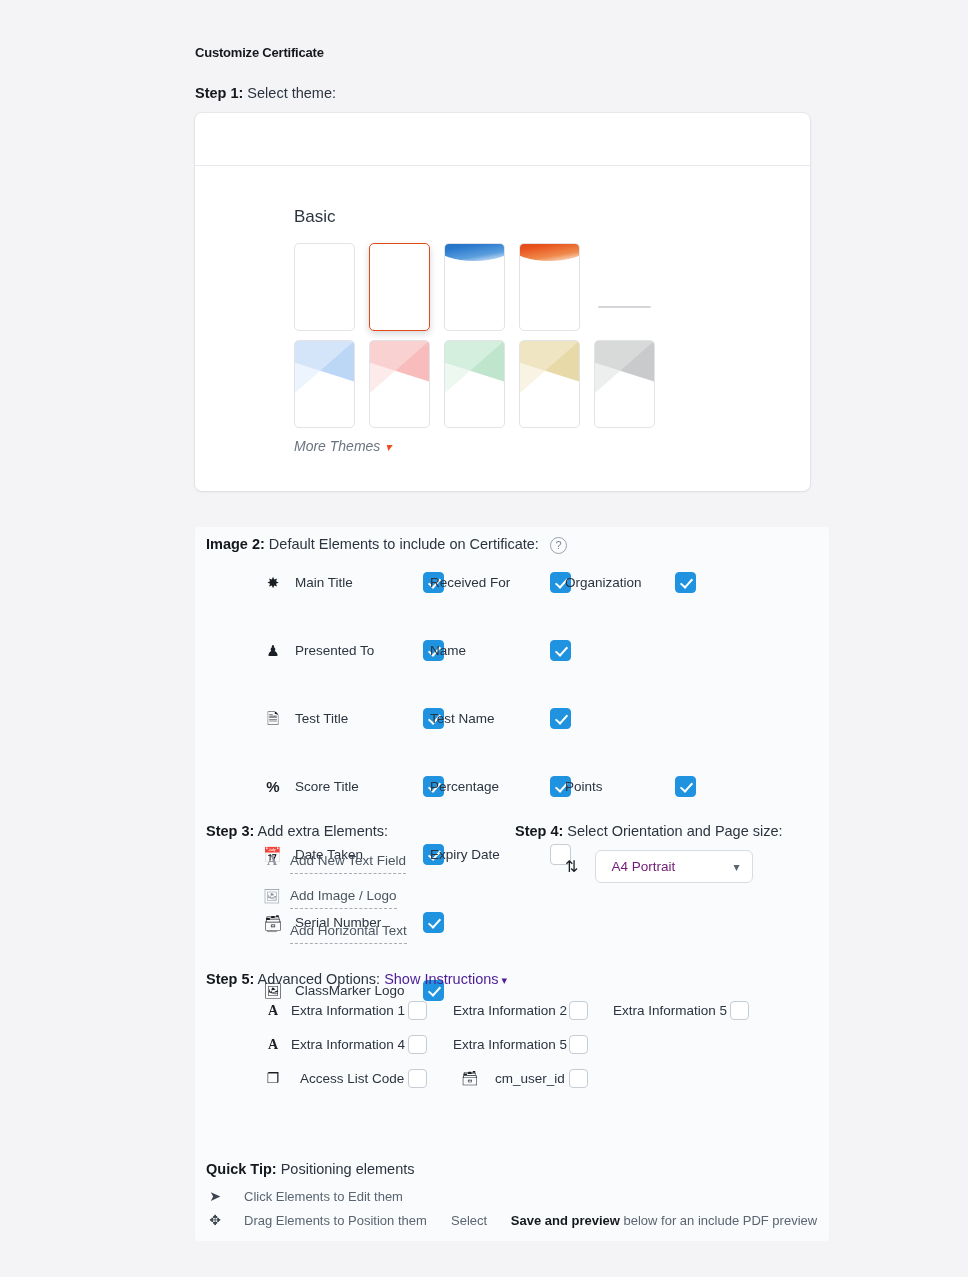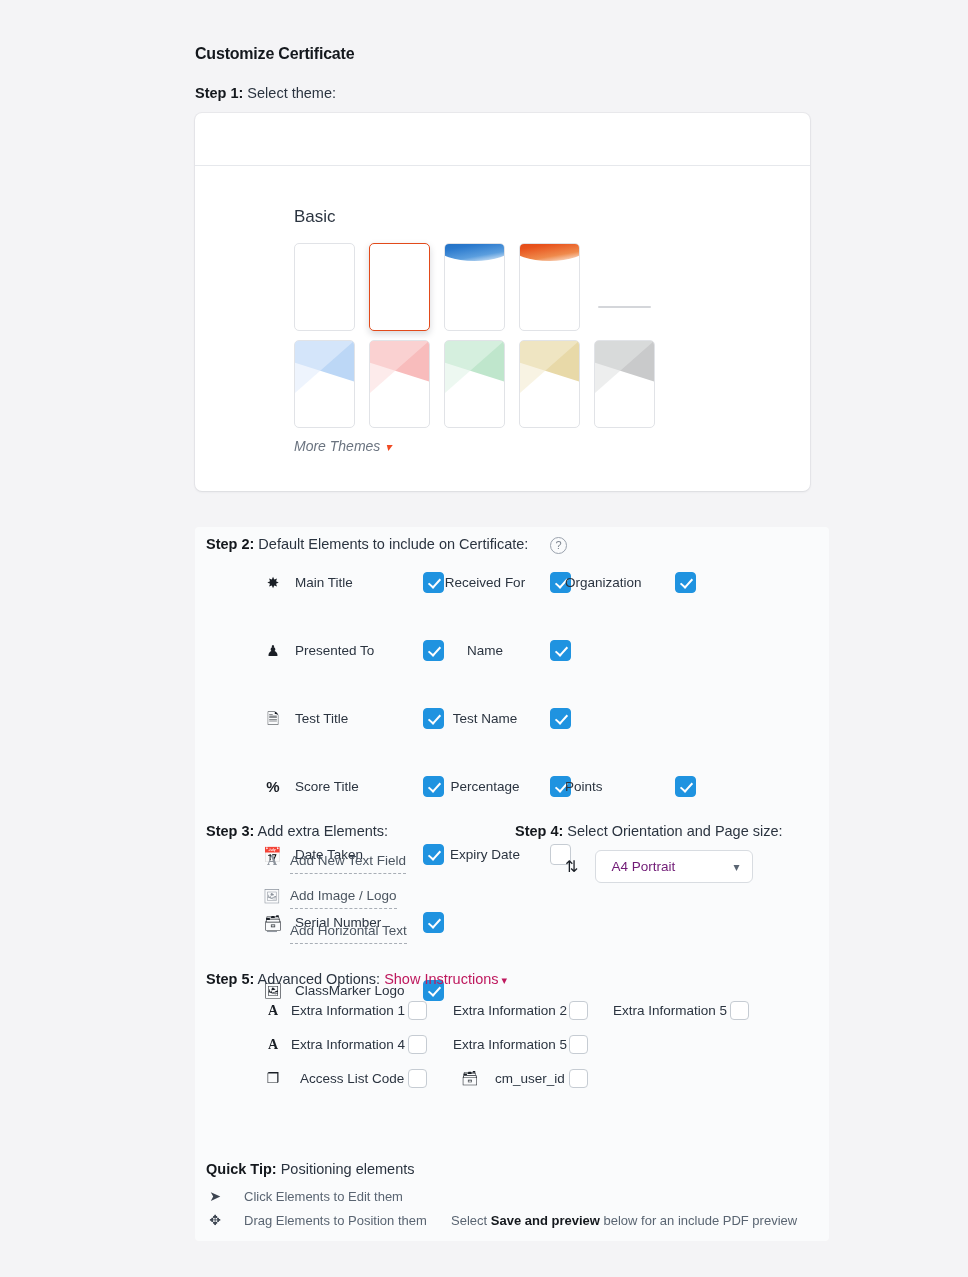--- a/index.html
+++ b/index.html
@@ -10,21 +10,21 @@
     font-family: "Liberation Sans", sans-serif;
     color: #222b35;
     -webkit-font-smoothing: antialiased;
     overflow: hidden;
   }
   .page { position: relative; width: 968px; height: 1277px; }
 
   
   .page-title {
     position:absolute; left:195px; top:45px;
-    font-size:16px; font-weight:700; letter-spacing:-0.2px; color:#14181d;
+    font-size:13px; font-weight:700; letter-spacing:-0.2px; color:#14181d;
   }
   .step-line { font-size:14.5px; color:#2b3440; }
   .step-line b { font-weight:700; color:#14181d; }
 
   #step1-label { position:absolute; left:195px; top:85px; }
 
   
   .theme-card {
     position:absolute; left:195px; top:113px; width:615px; height:378px;
     background:#ffffff; border-radius:7px;
@@ -92,21 +92,21 @@
   .el-grid { position:absolute; left:0; top:44px; width:100%; }
   .el-row { position:relative; height:34px; }
   .el-icon {
     position:absolute; left:68px; top:0; width:20px; height:24px; line-height:24px;
     text-align:center; font-size:15px; color:#1a1f26;
   }
   .el-label {
     position:absolute; font-size:13.5px; color:#2b3440; white-space:nowrap; line-height:24px; height:24px;
   }
   .el-c1 .el-label { left:100px; width:120px; text-align:left; }
-  .el-c2 .el-label { left:235px; width:110px; text-align:center; }
+  .el-c2 .el-label { left:235px; width:110px; text-align:left; }
   .el-c3 .el-label { left:370px; width:110px; text-align:left; }
   .cb {
     position:absolute; top:1px; width:21px; height:21px; border-radius:4px; cursor:pointer;
     border:1px solid #c6ccd3; background:#fff;
   }
   .cb.on { background:#1f93e0; border-color:#1f93e0; }
   .cb.on::after {
     content:""; position:absolute; left:6.5px; top:3px; width:5px; height:10px;
     border:solid #fff; border-width:0 2.3px 2.3px 0; transform:rotate(42deg);
   }
@@ -136,41 +136,41 @@
   .sync-icon { font-size:16px; color:#1a1f26; cursor:pointer; }
   .select-box {
     position:relative; width:158px; height:33px; border:1px solid #d8dce1; border-radius:6px;
     background:#fff; cursor:pointer;
   }
   .select-box .val { position:absolute; left:15px; top:0; line-height:32px; font-size:13.5px; color:#701a75; }
   .select-box .chev { position:absolute; right:13px; top:0; line-height:32px; font-size:12px; color:#5a6572; }
 
   
   #step5-label { position:absolute; left:11px; top:444px; }
-  #show-instructions { color:#be185d; cursor:pointer; }
+  #show-instructions { color:#4c1d95; cursor:pointer; }
   #show-instructions .chev { font-size:11px; margin-left:3px; }
   .adv-grid { position:absolute; left:0; top:472px; width:100%; }
   .adv-row { position:relative; height:34px; }
   .adv-icon { position:absolute; top:0; width:20px; line-height:23px; text-align:center; font-size:14px; color:#1a1f26; }
   .adv-label { position:absolute; top:0; line-height:23px; font-size:13.5px; color:#2b3440; white-space:nowrap; }
   .ai-1 { left:68px; } .al-1 { left:96px; }
   .ai-2 { left:265px; } .al-2 { left:258px; }
   .acb { position:absolute; top:2px; width:19px; height:19px; border-radius:4px; border:1px solid #c6ccd3; background:#fff; cursor:pointer; }
   .acb-1 { left:213px; } .acb-2 { left:374px; } .acb-3 { left:535px; }
   .al-3 { left:418px; }
 
   
   #quick-tip-title { position:absolute; left:11px; top:634px; }
   .tip-row { position:absolute; font-size:13px; color:#5a6572; }
   .tip-row .ic { position:absolute; left:0; top:0; width:18px; text-align:center; font-size:14px; color:#3c4450; }
   .tip-row .tx { position:absolute; left:38px; top:0; white-space:nowrap; line-height:18px; }
   #tip-row-0 { left:11px; top:661px; height:18px; }
   #tip-row-1 { left:11px; top:685px; height:18px; }
   #save-hint { position:absolute; left:256px; top:685px; font-size:13px; color:#5a6572; white-space:nowrap; line-height:18px; }
-  #save-hint b { color:#14181d; font-weight:700; }
+  #save-hint b { color:#14181d; font-weight:700;margin-left:20px; }
 </style>
 </head>
 <body>
 
 <div class="page">
 
   <div class="page-title">Customize Certificate</div>
 
   <div class="step-line" id="step1-label">
     <b>Step 1:</b><span> Select theme:</span>
@@ -233,21 +233,21 @@
     </div>
 
     <div class="more-themes">
       <span>More Themes</span><span class="chev">▾</span>
     </div>
   </div>
 
   <div class="steps-panel">
 
     <div class="step-line" id="step2-label">
-      <b>Step 2:</b><span> Default Elements to include on Certificate:</span>
+      <b>Image 2:</b><span> Default Elements to include on Certificate:</span>
     </div>
     <div class="help-icon">?</div>
 
     <div class="el-grid">
 
       <div class="el-row r0">
         <span class="el-icon">✸</span>
         <span class="el-c1"><span class="el-label">Main Title</span></span>
         <span class="cb on cb-1"></span>
         <span class="el-c2"><span class="el-label">Received For</span></span>

